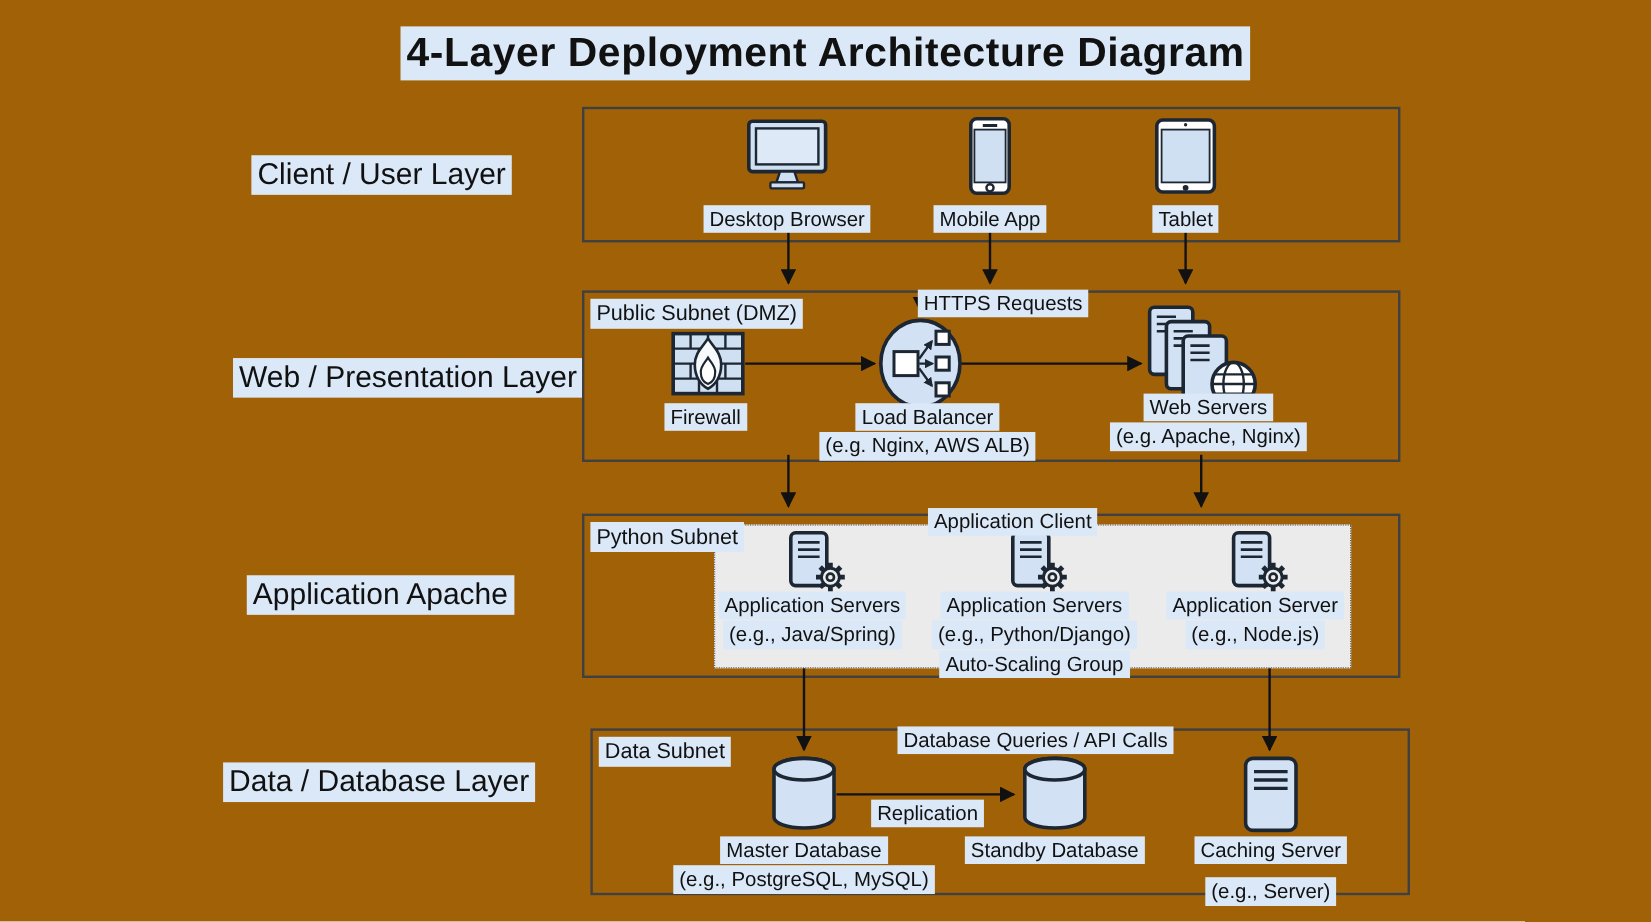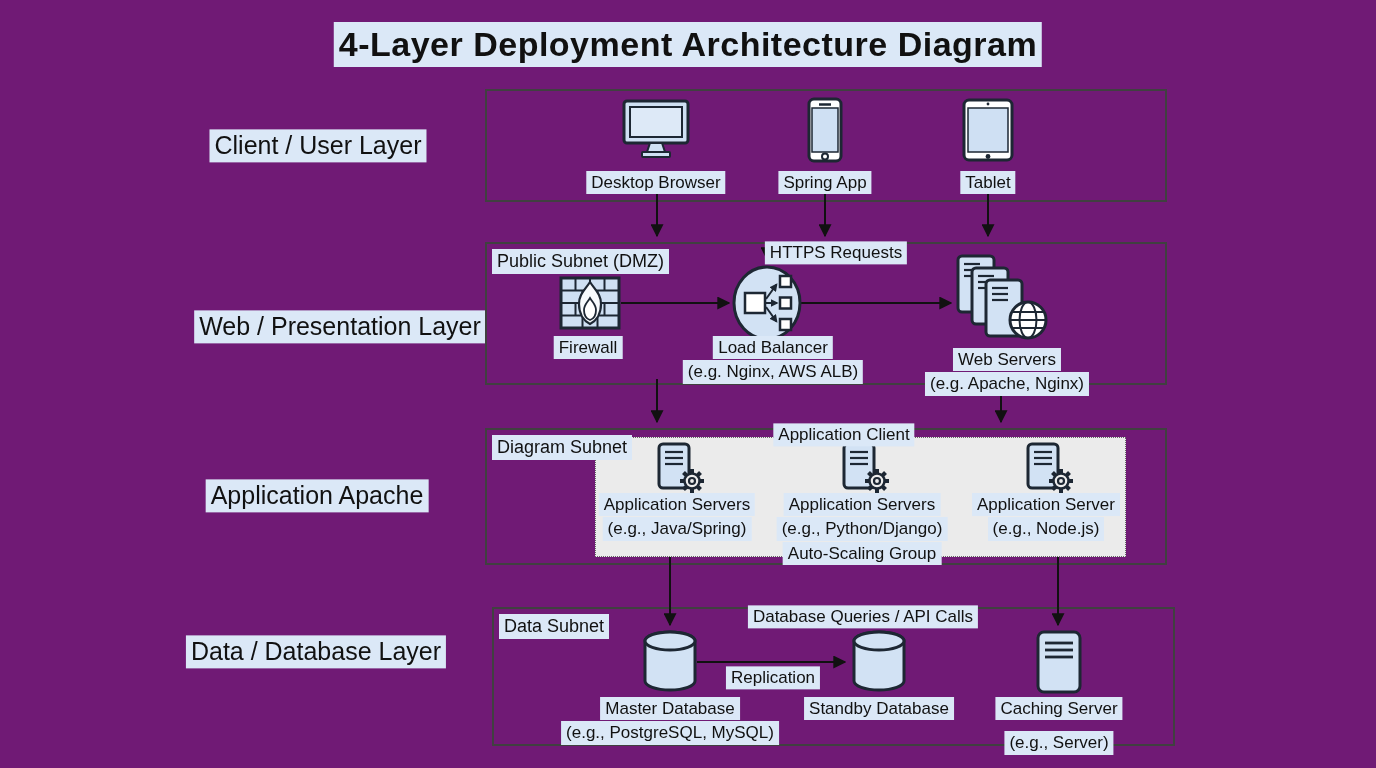--- a/index.html
+++ b/index.html
@@ -1,17 +1,17 @@
 <!DOCTYPE html>
 <html><head>
 <meta charset="utf-8">
 <style>
   html,body{margin:0;padding:0;background:#fff;}
   #canvas{
-    position:relative;width:1376px;height:768px;background:#701a75;overflow:hidden;
+    position:relative;width:1376px;height:768px;background:#a16207;overflow:hidden;
     font-family:"Liberation Sans", sans-serif;color:#111;
   }
   .hl{background:#dbe8f7;padding:1px 5px;white-space:nowrap;display:inline-block;line-height:1.25;}
   .title{
     position:absolute;left:688px;top:22px;transform:translateX(-50%);
     font-size:34px;font-weight:bold;letter-spacing:.5px;
   }
   .layer-label{
     position:absolute;transform:translate(-50%,-50%);font-size:25px;
   }
@@ -32,30 +32,30 @@
   }
 </style>
 </head>
 <body>
 
 <div id="canvas">
 
   <div class="title"><span class="hl">4-Layer Deployment Architecture Diagram</span></div>
 
   <div class="layer-label" style="left:318px;top:146px;"><span class="hl">Client / User Layer</span></div>
-  <div class="layer-label" style="left:318px;top:327px;padding-left:44px;"><span class="hl">Web / Presentation Layer</span></div>
+  <div class="layer-label" style="left:318px;top:315px;padding-left:44px;"><span class="hl">Web / Presentation Layer</span></div>
   <div class="layer-label" style="left:317px;top:496px;"><span class="hl">Application Apache</span></div>
   <div class="layer-label" style="left:316px;top:652px;"><span class="hl">Data / Database Layer</span></div>
 
   <div class="lbox" style="left:485px;top:89px;width:682px;height:113px;"></div>
   <div class="lbox" style="left:485px;top:242px;width:682px;height:143px;">
     <div class="subnet-label"><span class="hl">Public Subnet (DMZ)</span></div>
   </div>
   <div class="lbox" style="left:485px;top:428px;width:682px;height:137px;">
-    <div class="subnet-label"><span class="hl">Diagram Subnet</span></div>
+    <div class="subnet-label"><span class="hl">Python Subnet</span></div>
   </div>
   <div class="lbox" style="left:492px;top:607px;width:683px;height:139px;">
     <div class="subnet-label"><span class="hl">Data Subnet</span></div>
   </div>
 
   <div class="dashed-box"></div>
 
   <svg class="overlay" width="1376" height="768">
     <defs>
       <marker id="ah" viewBox="0 0 10 10" refX="9" refY="5" markerWidth="13" markerHeight="13" orient="auto" markerUnits="userSpaceOnUse">
@@ -270,34 +270,34 @@
           <line x1="9" y1="20" x2="37" y2="20"></line>
           <line x1="9" y1="27" x2="37" y2="27"></line>
         </g>
     </g>
   </svg>
 
   <div class="node-label" style="left:656px;top:171px;">
       <span class="hl">Desktop Browser</span>
     </div>
   <div class="node-label" style="left:825px;top:171px;">
-      <span class="hl">Spring App</span>
+      <span class="hl">Mobile App</span>
     </div>
   <div class="node-label" style="left:988px;top:171px;">
       <span class="hl">Tablet</span>
     </div>
 
   <div class="node-label" style="left:588px;top:336px;">
       <span class="hl">Firewall</span>
     </div>
   <div class="node-label" style="left:773px;top:336px;">
     <span class="hl">Load Balancer</span>
     <span class="hl">(e.g. Nginx, AWS ALB)</span>
   </div>
-  <div class="node-label" style="left:1007px;top:348px;">
+  <div class="node-label" style="left:1007px;top:328px;">
     <span class="hl">Web Servers</span>
     <span class="hl">(e.g. Apache, Nginx)</span>
   </div>
 
   <div class="node-label" style="left:677px;top:493px;">
     <span class="hl">Application Servers</span>
     <span class="hl">(e.g., Java/Spring)</span>
   </div>
   <div class="node-label" style="left:862px;top:493px;">
     <span class="hl">Application Servers</span>

